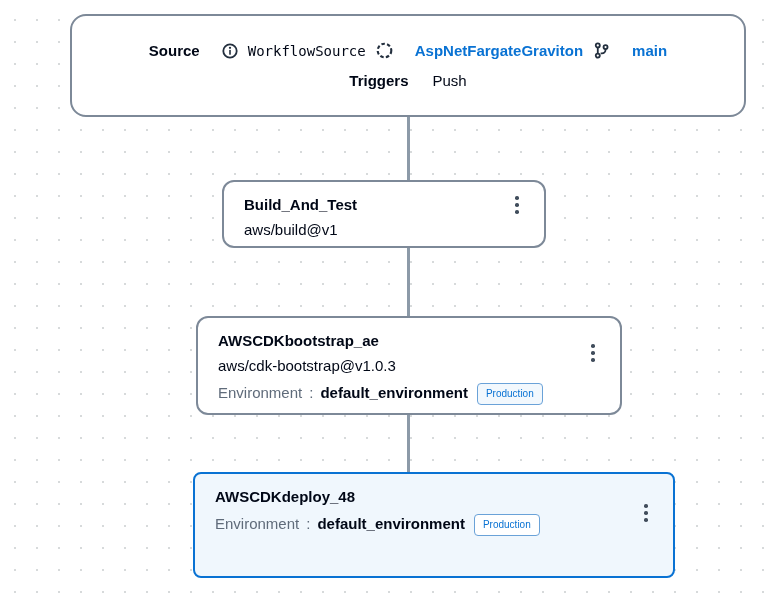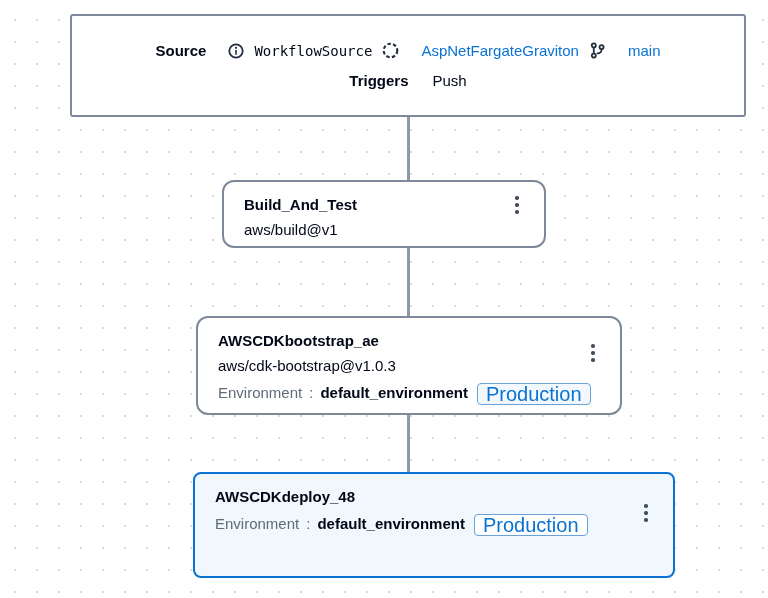--- a/index.html
+++ b/index.html
@@ -11,48 +11,48 @@
     background-size:22px 22px;
     background-position:4px 9px;
   }
   .connector { position:absolute; left:407px; width:3px; background:#8c9aa8; z-index:0; }
   .node {
     position:absolute; background:#ffffff; border:2px solid #7d8998;
     border-radius:10px; z-index:1;
   }
   
   .source-node {
-    left:70px; top:14px; width:676px; height:103px; border-radius:3px;
+    left:70px; top:14px; width:676px; height:103px; border-radius:16px;
     display:flex; flex-direction:column; align-items:center; justify-content:center; gap:13px;
   }
   .src-row { display:flex; align-items:center; font-size:15px; color:#000716; }
   .src-label { font-weight:700; }
   .mono { font-family:"DejaVu Sans Mono","Liberation Mono",monospace; font-size:14px; margin-left:10px;text-align:center; }
   .icon { display:inline-flex; align-items:center; justify-content:center; }
   .icon svg { display:block; }
   .gap-l { margin-left:10px; }
-  .gap-s { margin-left:22px; }
+  .gap-s { margin-left:22px;font-weight:bold; }
   .link { color:#0972d3; text-decoration:none; cursor:pointer; }
   .triggers-row { display:flex; align-items:center; gap:24px; font-size:15px; color:#000716; }
   .triggers-label { font-weight:700; }
   
   .action-node { padding:13px 20px; }
   .node-build { left:222px; top:180px; width:324px; height:68px; border-radius:12px; }
   .node-bootstrap { left:196px; top:316px; width:426px; height:99px; border-radius:12px; }
   .node-deploy { left:193px; top:472px; width:482px; height:106px; border-radius:8px;
     border-color:#0972d3; background:#f0f7fd; }
   .node-title { font-size:15px; font-weight:700; color:#000716; line-height:20px; }
   .node-action { font-size:15px; color:#000716; line-height:20px; margin-top:5px; }
   .env-row { display:flex; align-items:flex-start; margin-top:7px; font-size:15px; line-height:20px; }
   .env-label { color:#5f6b7a; }
   .env-colon { color:#5f6b7a; margin:0 7px; }
   .env-name { font-weight:700; color:#000716; }
   .badge {
     margin-left:9px; color:#0972d3; background:#f2f8fd; border:1px solid #6aa2d8;
-    border-radius:4px; padding:0 8px; font-size:20px; line-height:20px; height:22px;
+    border-radius:4px; padding:0 8px; font-size:10px; line-height:20px; height:22px;
     display:inline-flex; align-items:center; cursor:pointer;
   }
   .node-deploy .badge { background:#ffffff; }
   .kebab {
     position:absolute; right:14px; width:26px; height:26px; border:none; background:transparent;
     display:flex; flex-direction:column; align-items:center; justify-content:center; gap:3.5px;
     cursor:pointer; border-radius:4px;
   }
   .node-build .kebab { top:10px; }
   .node-bootstrap .kebab { top:22px; }

